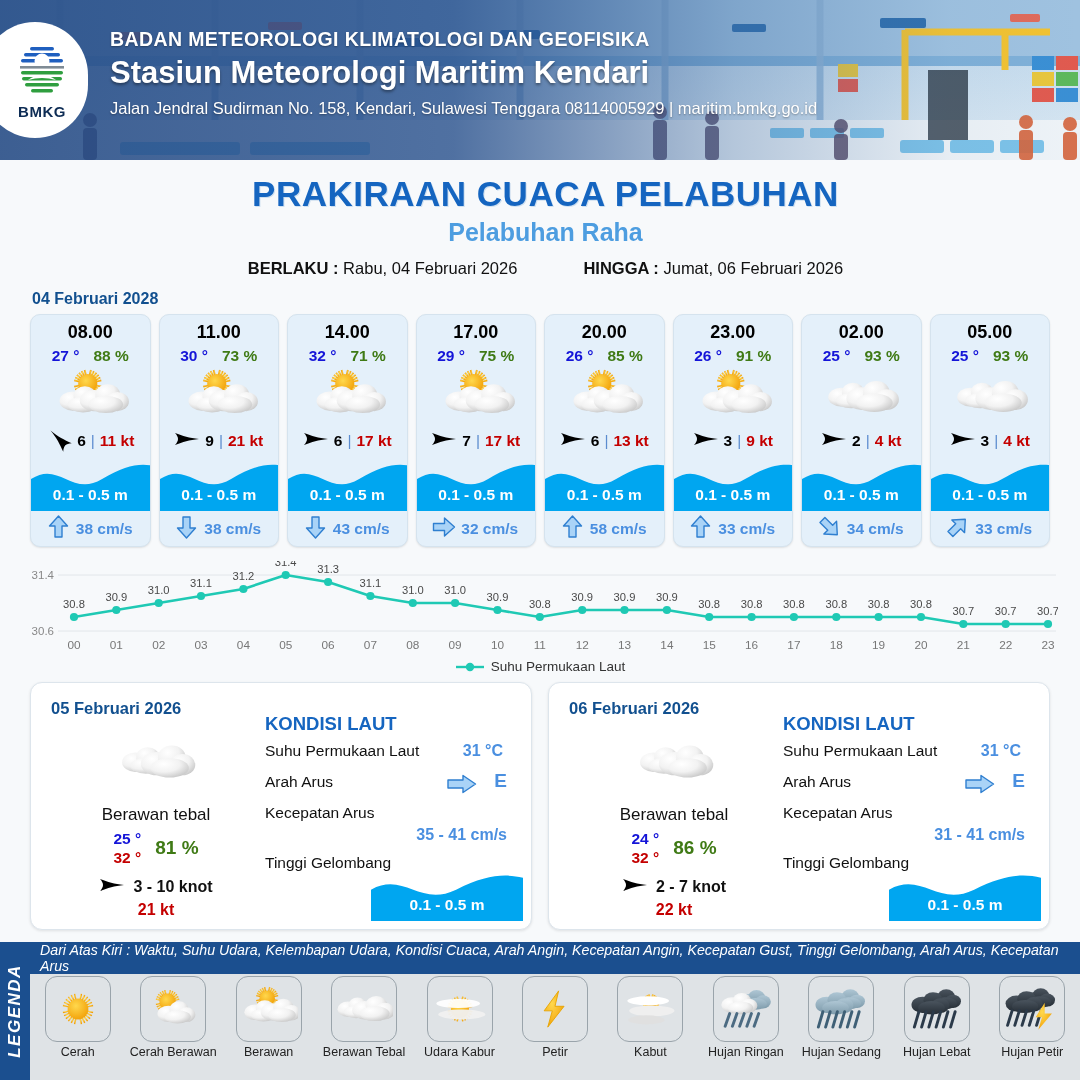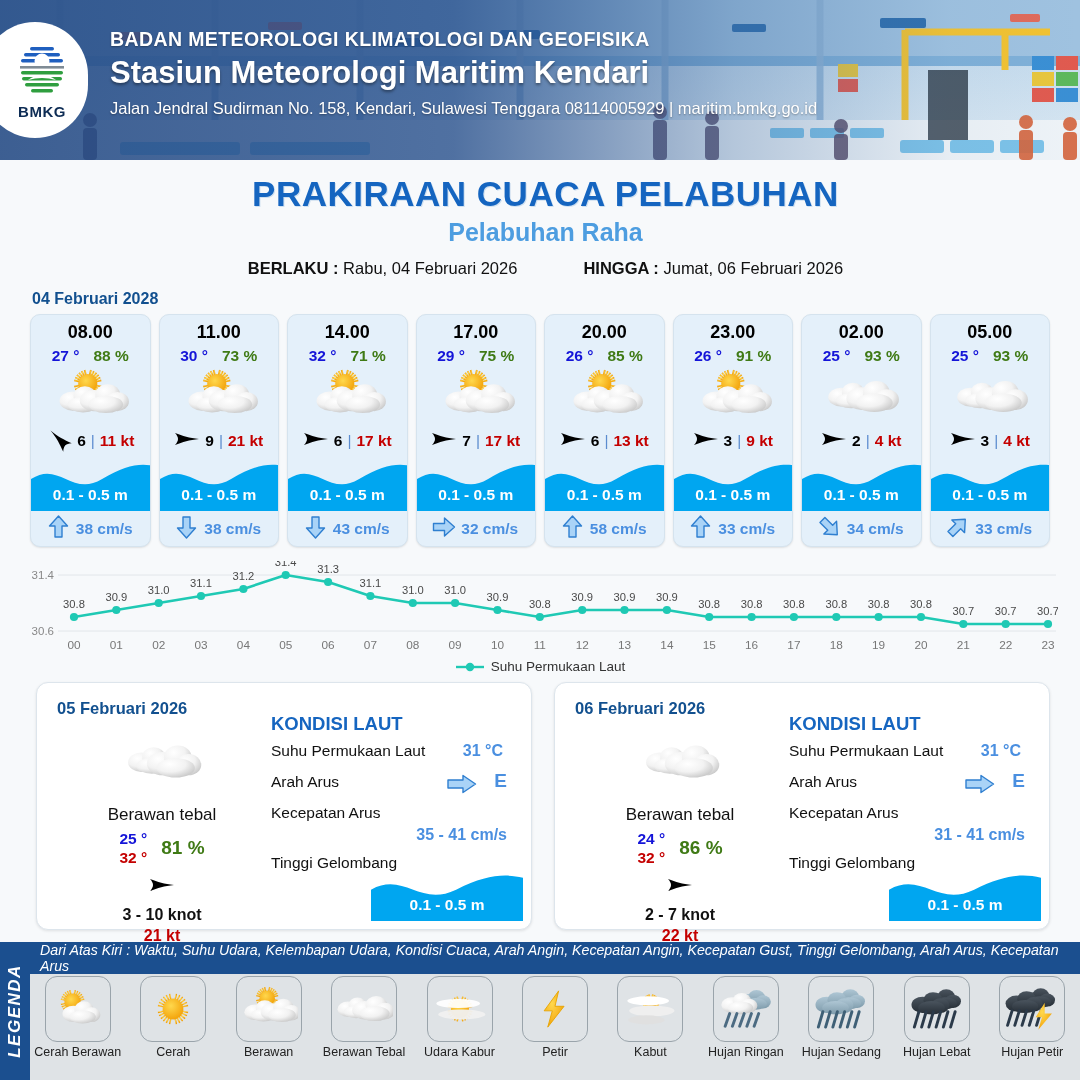--- a/index.html
+++ b/index.html
@@ -91,32 +91,31 @@
     display:flex; align-items:center; justify-content:center; gap:6px;
   }
   .legend-swatch { display:inline-block; }
 
   
   .panels { display:flex; gap:16px; padding:8px 30px 0 30px; }
   .panel {
     flex:1; background:#fff; border:1px solid #dde5ec; border-radius:12px;
     height:248px; position:relative;
     box-shadow:0 1px 3px rgba(0,0,0,.10);
-    margin-left:6px;
   }
   .p-date { position:absolute; left:20px; top:16px; font-size:16.5px; font-weight:bold; color:#12508f; }
   .p-left { position:absolute; left:20px; top:48px; width:210px; text-align:center; }
   .p-ico { height:62px; display:flex; align-items:center; justify-content:center; }
   .p-cond { font-size:17px; color:#111; margin-top:12px; }
   .p-th { display:flex; align-items:center; justify-content:center; gap:14px; margin-top:4px; }
   .p-tt { font-size:15.5px; font-weight:bold; line-height:1.25; text-align:left; }
   .p-tmin { color:#1414d8; }
   .p-tmax { color:#c40000; }
   .p-hum { color:#3f7a15; font-size:19px; font-weight:bold; }
-  .p-wind { display:flex; align-items:center; justify-content:center; gap:8px; margin-top:8px; font-size:16px; font-weight:bold; color:#111;flex-direction:column; }
+  .p-wind { display:flex; align-items:center; justify-content:center; gap:8px; margin-top:8px; font-size:16px; font-weight:bold; color:#111; }
   .p-gust { color:#c40000; font-size:16px; font-weight:bold; margin-top:3px; }
   .p-right { position:absolute; left:234px; top:30px; right:14px; }
   .p-h { font-size:18.5px; font-weight:bold; color:#1565c0; }
   .p-row { position:relative; height:24px; margin-top:7px; }
   .p-k { font-size:15.5px; color:#111; }
   .p-v { position:absolute; right:14px; top:0; font-size:16px; font-weight:bold; color:#4a8fe0; }
   .p-arr { position:absolute; right:40px; top:1px; }
   .p-dir { position:absolute; right:10px; top:-3px; font-size:19px; font-weight:bold; color:#4a8fe0; }
   .p-spd { text-align:right; padding-right:10px; font-size:16px; font-weight:bold; color:#4a8fe0; margin-top:-2px; }
   .p-wave { position:absolute; right:8px; bottom:8px; width:152px; height:54px; }
@@ -1229,20 +1228,75 @@
     <span>LEGENDA</span>
   </div>
   <div class="leg-top">
     <span>Dari Atas Kiri : Waktu, Suhu Udara, Kelembapan Udara, Kondisi Cuaca, Arah Angin, Kecepatan Angin, Kecepatan Gust, Tinggi Gelombang, Arah Arus, Kecepatan Arus</span>
   </div>
   <div class="leg-items" id="leg-items">
       <div class="leg-item">
     <div class="leg-ico">
           <svg width="58" height="48" viewBox="0 0 64 50">
             <defs>
+    <radialGradient id="cgi10" cx="35%" cy="30%" r="75%">
+      <stop offset="0%" stop-color="#ffffff"></stop>
+                <stop offset="55%" stop-color="#f2f2f2"></stop>
+      <stop offset="100%" stop-color="#c9c9c9"></stop>
+    </radialGradient>
+    <radialGradient id="sgi10" cx="40%" cy="35%" r="70%">
+      <stop offset="0%" stop-color="#ffd84d"></stop>
+                <stop offset="100%" stop-color="#f2a007"></stop>
+    </radialGradient>
+    <linearGradient id="dgi10" x1="0" y1="0" x2="0" y2="1">
+      <stop offset="0%" stop-color="#4a545e"></stop>
+                <stop offset="100%" stop-color="#262e36"></stop>
+    </linearGradient>
+    <linearGradient id="bgi10" x1="0" y1="0" x2="0" y2="1">
+      <stop offset="0%" stop-color="#aec6d4"></stop>
+                <stop offset="100%" stop-color="#7e9bab"></stop>
+    </linearGradient>
+  </defs>
+            <line x1="42.56" y1="25" x2="49.05" y2="25" stroke="url(#sgi10)" stroke-width="1.6"></line>
+            <line x1="42.29523875264006" y1="27.34982106257868" x2="48.62252090270009" y2="28.79398192395516" stroke="url(#sgi10)" stroke-width="1.6"></line>
+            <line x1="41.514231245049544" y1="29.581812285081412" x2="47.36151919773625" y2="32.39771775195437" stroke="url(#sgi10)" stroke-width="1.6"></line>
+            <line x1="40.2561404548624" y1="31.584052307628227" x2="45.33022677607991" y2="35.63050112169141" stroke="url(#sgi10)" stroke-width="1.6"></line>
+            <line x1="38.58405230762823" y1="33.2561404548624" x2="42.63050112169141" y2="38.33022677607991" stroke="url(#sgi10)" stroke-width="1.6"></line>
+            <line x1="36.58181228508141" y1="34.514231245049544" x2="39.39771775195437" y2="40.36151919773625" stroke="url(#sgi10)" stroke-width="1.6"></line>
+            <line x1="34.349821062578684" y1="35.29523875264006" x2="35.79398192395516" y2="41.62252090270009" stroke="url(#sgi10)" stroke-width="1.6"></line>
+            <line x1="32" y1="35.56" x2="32" y2="42.05" stroke="url(#sgi10)" stroke-width="1.6"></line>
+            <line x1="29.65017893742132" y1="35.29523875264006" x2="28.206018076044842" y2="41.62252090270009" stroke="url(#sgi10)" stroke-width="1.6"></line>
+            <line x1="27.418187714918588" y1="34.514231245049544" x2="24.602282248045633" y2="40.36151919773625" stroke="url(#sgi10)" stroke-width="1.6"></line>
+            <line x1="25.415947692371773" y1="33.2561404548624" x2="21.369498878308594" y2="38.33022677607991" stroke="url(#sgi10)" stroke-width="1.6"></line>
+            <line x1="23.74385954513761" y1="31.58405230762823" x2="18.669773223920096" y2="35.63050112169141" stroke="url(#sgi10)" stroke-width="1.6"></line>
+            <line x1="22.485768754950456" y1="29.581812285081416" x2="16.638480802263757" y2="32.39771775195437" stroke="url(#sgi10)" stroke-width="1.6"></line>
+            <line x1="21.70476124735994" y1="27.349821062578677" x2="15.377479097299904" y2="28.793981923955155" stroke="url(#sgi10)" stroke-width="1.6"></line>
+            <line x1="21.44" y1="25" x2="14.95" y2="25.000000000000004" stroke="url(#sgi10)" stroke-width="1.6"></line>
+            <line x1="21.70476124735994" y1="22.650178937421327" x2="15.377479097299904" y2="21.20601807604485" stroke="url(#sgi10)" stroke-width="1.6"></line>
+            <line x1="22.485768754950456" y1="20.418187714918588" x2="16.63848080226375" y2="17.602282248045636" stroke="url(#sgi10)" stroke-width="1.6"></line>
+            <line x1="23.74385954513761" y1="18.41594769237177" x2="18.669773223920096" y2="14.369498878308587" stroke="url(#sgi10)" stroke-width="1.6"></line>
+            <line x1="25.415947692371773" y1="16.743859545137607" x2="21.36949887830859" y2="11.669773223920092" stroke="url(#sgi10)" stroke-width="1.6"></line>
+            <line x1="27.418187714918584" y1="15.485768754950456" x2="24.602282248045633" y2="9.638480802263755" stroke="url(#sgi10)" stroke-width="1.6"></line>
+            <line x1="29.65017893742132" y1="14.704761247359944" x2="28.206018076044835" y2="8.377479097299908" stroke="url(#sgi10)" stroke-width="1.6"></line>
+            <line x1="31.999999999999996" y1="14.440000000000001" x2="31.999999999999996" y2="7.949999999999999" stroke="url(#sgi10)" stroke-width="1.6"></line>
+            <line x1="34.34982106257867" y1="14.70476124735994" x2="35.793981923955144" y2="8.3774790972999" stroke="url(#sgi10)" stroke-width="1.6"></line>
+            <line x1="36.58181228508141" y1="15.485768754950454" x2="39.39771775195436" y2="9.638480802263752" stroke="url(#sgi10)" stroke-width="1.6"></line>
+            <line x1="38.58405230762823" y1="16.743859545137603" x2="42.6305011216914" y2="11.66977322392009" stroke="url(#sgi10)" stroke-width="1.6"></line>
+            <line x1="40.25614045486239" y1="18.415947692371773" x2="45.33022677607991" y2="14.36949887830859" stroke="url(#sgi10)" stroke-width="1.6"></line>
+            <line x1="41.514231245049544" y1="20.418187714918595" x2="47.36151919773625" y2="17.602282248045643" stroke="url(#sgi10)" stroke-width="1.6"></line>
+            <line x1="42.29523875264006" y1="22.650178937421316" x2="48.62252090270009" y2="21.206018076044835" stroke="url(#sgi10)" stroke-width="1.6"></line>
+            <circle cx="32" cy="25" r="11.5" fill="url(#sgi10)"></circle>
+          </svg>
+        </div>
+    <div class="leg-cap">Cerah</div>
+      </div>
+      <div class="leg-item">
+    <div class="leg-ico">
+          <svg width="58" height="48" viewBox="0 0 64 50">
+            <defs>
     <radialGradient id="cgi11" cx="35%" cy="30%" r="75%">
       <stop offset="0%" stop-color="#ffffff"></stop>
                 <stop offset="55%" stop-color="#f2f2f2"></stop>
       <stop offset="100%" stop-color="#c9c9c9"></stop>
     </radialGradient>
     <radialGradient id="sgi11" cx="40%" cy="35%" r="70%">
       <stop offset="0%" stop-color="#ffd84d"></stop>
                 <stop offset="100%" stop-color="#f2a007"></stop>
     </radialGradient>
     <linearGradient id="dgi11" x1="0" y1="0" x2="0" y2="1">
@@ -1285,75 +1339,20 @@
             <circle cx="26" cy="17" r="9" fill="url(#sgi11)"></circle>
             <g transform="translate(14,14) scale(0.82)">
     <ellipse cx="16" cy="20" rx="15" ry="11" fill="url(#cgi11)"></ellipse>
     <ellipse cx="30" cy="14" rx="13" ry="11" fill="url(#cgi11)"></ellipse>
     <ellipse cx="40" cy="21" rx="12" ry="10" fill="url(#cgi11)"></ellipse>
     <ellipse cx="28" cy="24" rx="18" ry="9" fill="url(#cgi11)"></ellipse>
   </g>
           </svg>
         </div>
     <div class="leg-cap">Cerah Berawan</div>
-      </div>
-      <div class="leg-item">
-    <div class="leg-ico">
-          <svg width="58" height="48" viewBox="0 0 64 50">
-            <defs>
-    <radialGradient id="cgi10" cx="35%" cy="30%" r="75%">
-      <stop offset="0%" stop-color="#ffffff"></stop>
-                <stop offset="55%" stop-color="#f2f2f2"></stop>
-      <stop offset="100%" stop-color="#c9c9c9"></stop>
-    </radialGradient>
-    <radialGradient id="sgi10" cx="40%" cy="35%" r="70%">
-      <stop offset="0%" stop-color="#ffd84d"></stop>
-                <stop offset="100%" stop-color="#f2a007"></stop>
-    </radialGradient>
-    <linearGradient id="dgi10" x1="0" y1="0" x2="0" y2="1">
-      <stop offset="0%" stop-color="#4a545e"></stop>
-                <stop offset="100%" stop-color="#262e36"></stop>
-    </linearGradient>
-    <linearGradient id="bgi10" x1="0" y1="0" x2="0" y2="1">
-      <stop offset="0%" stop-color="#aec6d4"></stop>
-                <stop offset="100%" stop-color="#7e9bab"></stop>
-    </linearGradient>
-  </defs>
-            <line x1="42.56" y1="25" x2="49.05" y2="25" stroke="url(#sgi10)" stroke-width="1.6"></line>
-            <line x1="42.29523875264006" y1="27.34982106257868" x2="48.62252090270009" y2="28.79398192395516" stroke="url(#sgi10)" stroke-width="1.6"></line>
-            <line x1="41.514231245049544" y1="29.581812285081412" x2="47.36151919773625" y2="32.39771775195437" stroke="url(#sgi10)" stroke-width="1.6"></line>
-            <line x1="40.2561404548624" y1="31.584052307628227" x2="45.33022677607991" y2="35.63050112169141" stroke="url(#sgi10)" stroke-width="1.6"></line>
-            <line x1="38.58405230762823" y1="33.2561404548624" x2="42.63050112169141" y2="38.33022677607991" stroke="url(#sgi10)" stroke-width="1.6"></line>
-            <line x1="36.58181228508141" y1="34.514231245049544" x2="39.39771775195437" y2="40.36151919773625" stroke="url(#sgi10)" stroke-width="1.6"></line>
-            <line x1="34.349821062578684" y1="35.29523875264006" x2="35.79398192395516" y2="41.62252090270009" stroke="url(#sgi10)" stroke-width="1.6"></line>
-            <line x1="32" y1="35.56" x2="32" y2="42.05" stroke="url(#sgi10)" stroke-width="1.6"></line>
-            <line x1="29.65017893742132" y1="35.29523875264006" x2="28.206018076044842" y2="41.62252090270009" stroke="url(#sgi10)" stroke-width="1.6"></line>
-            <line x1="27.418187714918588" y1="34.514231245049544" x2="24.602282248045633" y2="40.36151919773625" stroke="url(#sgi10)" stroke-width="1.6"></line>
-            <line x1="25.415947692371773" y1="33.2561404548624" x2="21.369498878308594" y2="38.33022677607991" stroke="url(#sgi10)" stroke-width="1.6"></line>
-            <line x1="23.74385954513761" y1="31.58405230762823" x2="18.669773223920096" y2="35.63050112169141" stroke="url(#sgi10)" stroke-width="1.6"></line>
-            <line x1="22.485768754950456" y1="29.581812285081416" x2="16.638480802263757" y2="32.39771775195437" stroke="url(#sgi10)" stroke-width="1.6"></line>
-            <line x1="21.70476124735994" y1="27.349821062578677" x2="15.377479097299904" y2="28.793981923955155" stroke="url(#sgi10)" stroke-width="1.6"></line>
-            <line x1="21.44" y1="25" x2="14.95" y2="25.000000000000004" stroke="url(#sgi10)" stroke-width="1.6"></line>
-            <line x1="21.70476124735994" y1="22.650178937421327" x2="15.377479097299904" y2="21.20601807604485" stroke="url(#sgi10)" stroke-width="1.6"></line>
-            <line x1="22.485768754950456" y1="20.418187714918588" x2="16.63848080226375" y2="17.602282248045636" stroke="url(#sgi10)" stroke-width="1.6"></line>
-            <line x1="23.74385954513761" y1="18.41594769237177" x2="18.669773223920096" y2="14.369498878308587" stroke="url(#sgi10)" stroke-width="1.6"></line>
-            <line x1="25.415947692371773" y1="16.743859545137607" x2="21.36949887830859" y2="11.669773223920092" stroke="url(#sgi10)" stroke-width="1.6"></line>
-            <line x1="27.418187714918584" y1="15.485768754950456" x2="24.602282248045633" y2="9.638480802263755" stroke="url(#sgi10)" stroke-width="1.6"></line>
-            <line x1="29.65017893742132" y1="14.704761247359944" x2="28.206018076044835" y2="8.377479097299908" stroke="url(#sgi10)" stroke-width="1.6"></line>
-            <line x1="31.999999999999996" y1="14.440000000000001" x2="31.999999999999996" y2="7.949999999999999" stroke="url(#sgi10)" stroke-width="1.6"></line>
-            <line x1="34.34982106257867" y1="14.70476124735994" x2="35.793981923955144" y2="8.3774790972999" stroke="url(#sgi10)" stroke-width="1.6"></line>
-            <line x1="36.58181228508141" y1="15.485768754950454" x2="39.39771775195436" y2="9.638480802263752" stroke="url(#sgi10)" stroke-width="1.6"></line>
-            <line x1="38.58405230762823" y1="16.743859545137603" x2="42.6305011216914" y2="11.66977322392009" stroke="url(#sgi10)" stroke-width="1.6"></line>
-            <line x1="40.25614045486239" y1="18.415947692371773" x2="45.33022677607991" y2="14.36949887830859" stroke="url(#sgi10)" stroke-width="1.6"></line>
-            <line x1="41.514231245049544" y1="20.418187714918595" x2="47.36151919773625" y2="17.602282248045643" stroke="url(#sgi10)" stroke-width="1.6"></line>
-            <line x1="42.29523875264006" y1="22.650178937421316" x2="48.62252090270009" y2="21.206018076044835" stroke="url(#sgi10)" stroke-width="1.6"></line>
-            <circle cx="32" cy="25" r="11.5" fill="url(#sgi10)"></circle>
-          </svg>
-        </div>
-    <div class="leg-cap">Cerah</div>
       </div>
       <div class="leg-item">
     <div class="leg-ico">
           <svg width="58" height="48" viewBox="0 0 64 50">
             <defs>
     <radialGradient id="cgi12" cx="35%" cy="30%" r="75%">
       <stop offset="0%" stop-color="#ffffff"></stop>
                 <stop offset="55%" stop-color="#f2f2f2"></stop>
       <stop offset="100%" stop-color="#c9c9c9"></stop>
     </radialGradient>

